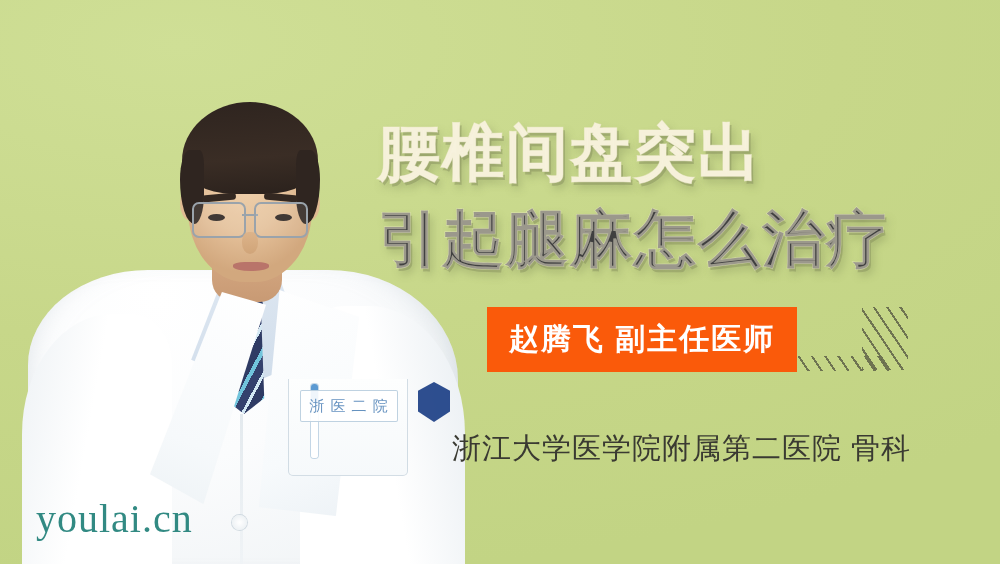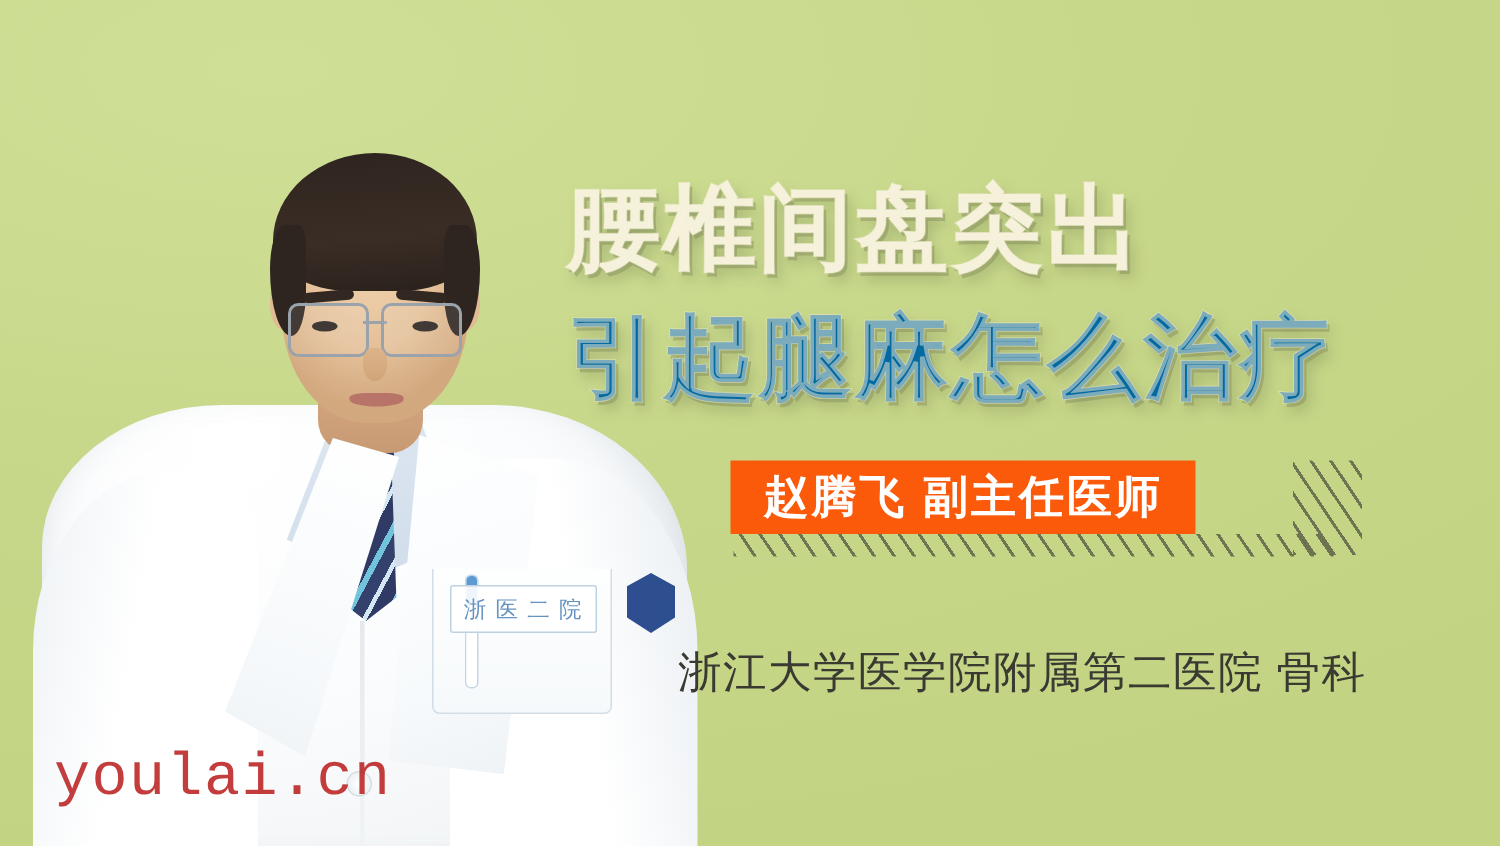--- a/index.html
+++ b/index.html
@@ -317,23 +317,23 @@
     border-radius: 40% 40% 60% 60%;
   }
 
   
   .watermark {
     position: absolute;
     left: 36px;
     bottom: 22px;
     font-size: 40px;
     letter-spacing: 1px;
-    color: #b91c1c;
+    color: #0f766e;
     opacity: .85;
-    font-family: Liberation Mono, monospace;
+    font-family: Liberation Serif, serif;
     user-select: none;
   }
 
   
   .title-block {
     position: absolute;
     left: 378px;
     top: 112px;
     width: 600px;
   }
@@ -342,29 +342,29 @@
     font-size: 62px;
     line-height: 82px;
     letter-spacing: 2px;
     white-space: nowrap;
     text-shadow:
       2px 3px 0 rgba(120,130,85,.38),
       4px 6px 9px rgba(105,118,72,.35);
     -webkit-text-stroke: 1px rgba(245,240,215,.5);
   }
   .title-line.l1 { color: #f7f2dd; }
-  .title-line.l2 { color: #0369a1; margin-top: 4px; }
+  .title-line.l2 { color: #404040; margin-top: 4px; }
 
   
   .name-banner {
     position: absolute;
     left: 487px;
     top: 307px;
     height: 49px;
-    padding: 0 22px;
+    padding: 8px 22px;
     background: #fa5a0a;
     display: flex;
     align-items: center;
   }
   .name-banner span {
     color: #ffffff;
     font-weight: bold;
     font-size: 30px;
     letter-spacing: 2px;
     white-space: nowrap;

